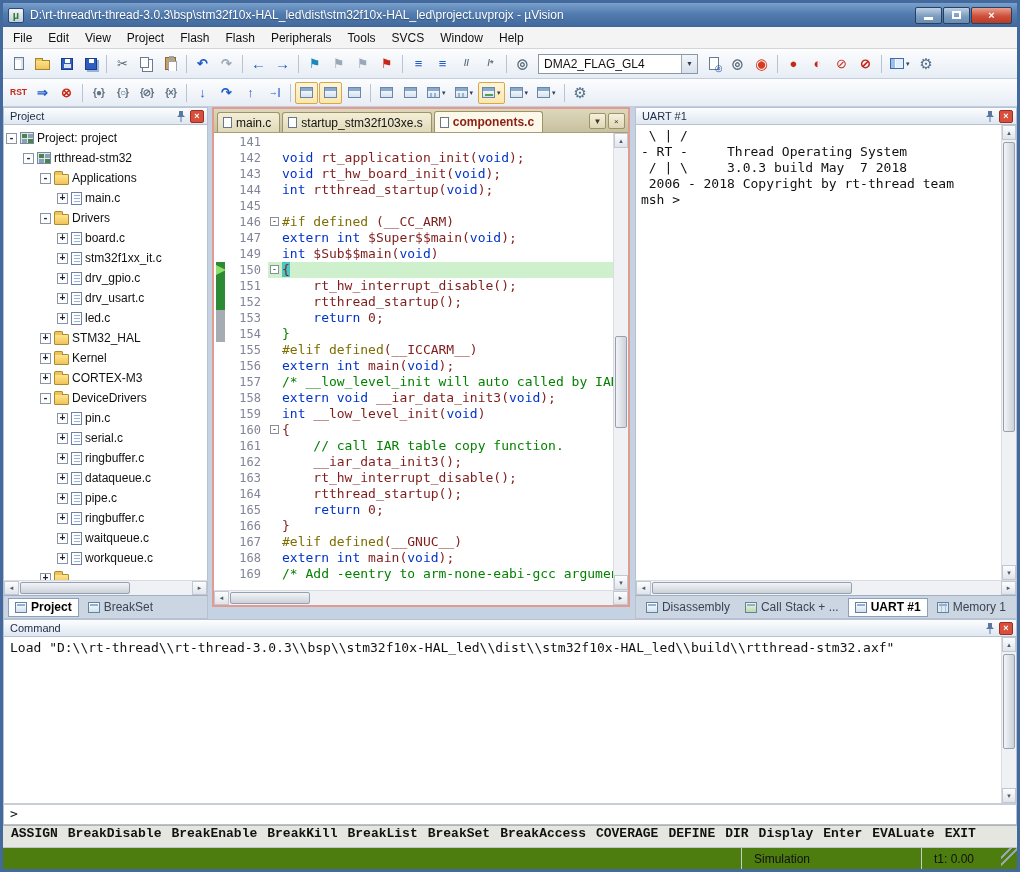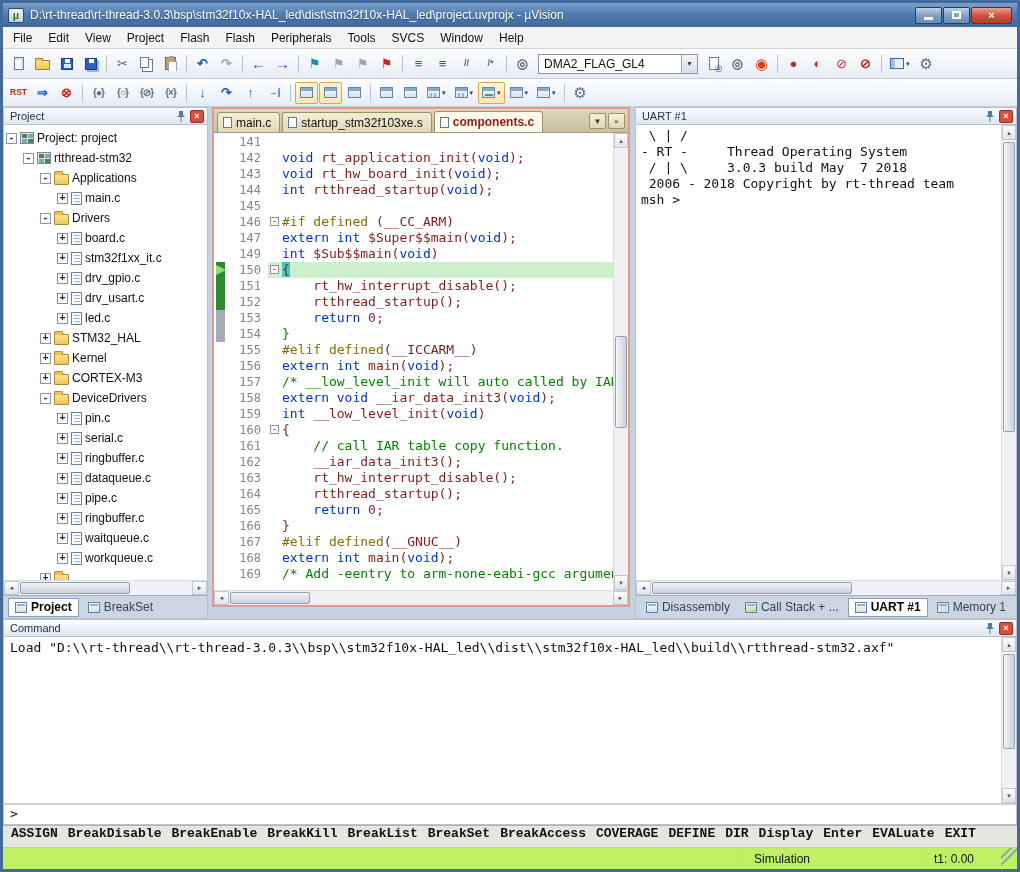--- a/index.html
+++ b/index.html
@@ -143,21 +143,21 @@
 .uart-out{flex:1;min-width:0;overflow:hidden;font-family:"DejaVu Sans Mono","Liberation Mono",monospace;font-size:13px;line-height:16px;padding:3px 5px;white-space:pre;}
 
 
 .command-panel{flex:1;display:flex;flex-direction:column;min-height:0;}
 .cmd-wrap{flex:1;display:flex;min-height:0;background:#fff;border-left:1px solid #b6c2d2;border-right:1px solid #b6c2d2;}
 .cmd-out{flex:1;min-width:0;overflow:hidden;font-family:"DejaVu Sans Mono","Liberation Mono",monospace;font-size:13px;line-height:16px;padding:3px 6px;white-space:pre;}
 .prompt-row{flex:0 0 22px;background:#fff;border:1px solid #b6c2d2;border-top:2px solid #c8ccd4;font-family:"DejaVu Sans Mono","Liberation Mono",monospace;font-size:13px;line-height:18px;padding:0 6px;}
 .cmdrow{flex:0 0 22px;display:flex;align-items:flex-start;gap:10px;background:#e6e6e0;border-top:1px solid #b4b4ac;padding:0 8px;font-family:"Liberation Mono",monospace;font-weight:bold;font-size:13px;white-space:nowrap;overflow:hidden;}
 
 
-.statusbar{flex:0 0 22px;display:flex;align-items:stretch;background:#bef264;border-top:1px solid #bcc4d0;font-size:12px;}
+.statusbar{flex:0 0 22px;display:flex;align-items:stretch;background:#4d7c0f;border-top:1px solid #bcc4d0;font-size:12px;}
 .sb-spacer{flex:1;}
 .sb-cell{display:flex;align-items:center;padding:0 12px;border-left:1px solid #c6ccd6;}
 .sb-cell[data-name="status-mode"]{width:180px;}
 .sb-cell[data-name="status-time"]{width:80px;}
 .grip{width:16px;background:linear-gradient(135deg,transparent 0 6px,#9aa4b2 6px 8px,transparent 8px 11px,#9aa4b2 11px 13px,transparent 13px);}
 </style>
 </head>
 <body>
 
 <div class="window" data-name="uvision-window">

